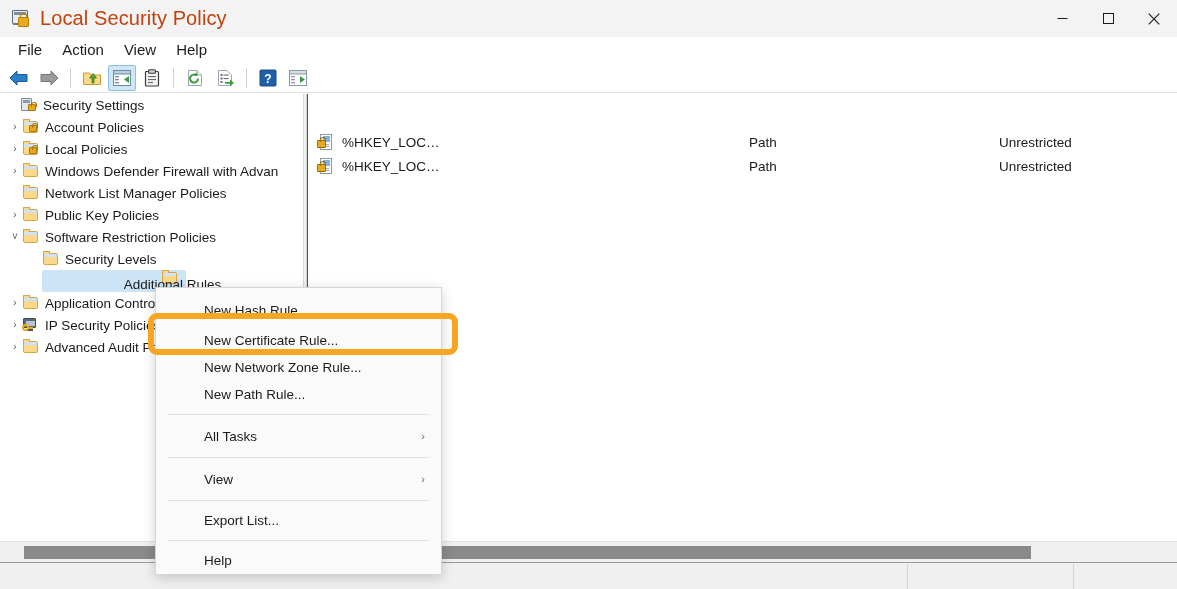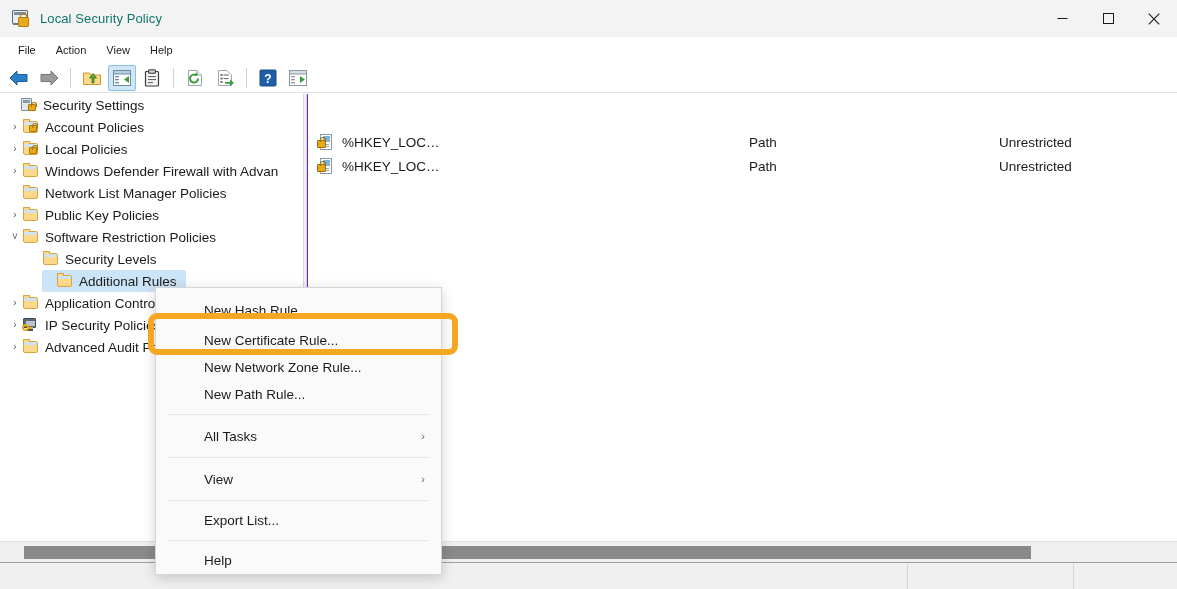--- a/index.html
+++ b/index.html
@@ -15,31 +15,31 @@
   .titlebar{
     position:absolute;left:0;top:0;width:1177px;height:37px;
     background:#f3f3f3;display:flex;align-items:center;
   }
   .title-icon{width:20px;height:20px;margin-left:11px;margin-right:9px;position:relative;flex:0 0 auto;}
   .title-icon .mon{position:absolute;left:1px;top:1px;width:14px;height:12px;background:#e9eef3;border:1.4px solid #5a6a7a;border-radius:1px;}
   .title-icon .mon:after{content:"";position:absolute;left:1px;top:1px;right:1px;height:3px;background:#7e909f;}
   .title-icon .base{position:absolute;left:2px;top:14px;width:12px;height:2px;background:#6b7b8a;}
   .title-icon .lock{position:absolute;left:7px;top:8px;width:9px;height:8px;background:#e8a91d;border:1px solid #b5810d;border-radius:1px;}
   .title-icon .shackle{position:absolute;left:9px;top:4px;width:5px;height:5px;border:1.6px solid #b5810d;border-bottom:none;border-radius:3px 3px 0 0;}
-  .title-text{font-size:13px;color:#0f766e;letter-spacing:.1px;}
+  .title-text{font-size:20px;color:#c2410c;letter-spacing:.1px;}
   .wctrls{position:absolute;right:0;top:0;height:37px;display:flex;}
   .wbtn{width:46px;height:37px;display:flex;align-items:center;justify-content:center;cursor:default;}
   .wbtn svg{display:block;}
 
   
   .menubar{
     position:absolute;left:0;top:37px;width:1177px;height:25px;
     background:#ffffff;display:flex;align-items:center;padding-left:8px;box-sizing:border-box;
   }
-  .menubar .mi{padding:3px 10px;font-size:11px;color:#1c1c1c;cursor:default;border-radius:2px;}
+  .menubar .mi{padding:3px 10px;font-size:15px;color:#1c1c1c;cursor:default;border-radius:2px;}
 
   
   .toolbar{
     position:absolute;left:0;top:62px;width:1177px;height:31px;background:#ffffff;
     display:flex;align-items:center;padding-left:4px;box-sizing:border-box;
   }
   .tb{width:28px;height:26px;display:flex;align-items:center;justify-content:center;position:relative;border-radius:2px;cursor:default;margin:0 1px;}
   .tb.sel{background:#cfe6f7;border:1px solid #8bc0e4;box-sizing:border-box;}
   .tbsep{width:1px;height:20px;background:#d2d2d2;margin:0 6px;}
   .tbline{position:absolute;left:0;bottom:0;width:1177px;height:1px;background:#e2e2e2;}
@@ -305,21 +305,21 @@
         <span class="tlabel">Software Restriction Policies</span>
       </div>
 
       <div class="trow" style="padding-left:42px;">
         <span class="ficon">
             <span class="fol blue"></span>
           </span>
         <span class="tlabel">Security Levels</span>
       </div>
 
-      <div class="trow selected" style="padding-left:56px;">
+      <div class="trow selected" style="padding-left:42px;flex-direction:column;">
         <span class="selbg" style="left:42px;width:144px;"></span>
         <span class="ficon" style="z-index:2;">
             <span class="fol blue"></span>
           </span>
         <span class="tlabel" style="z-index:2;">Additional Rules</span>
       </div>
 
       <div class="trow" style="padding-left:8px;">
         <span class="chev">›</span>
         <span class="ficon">

